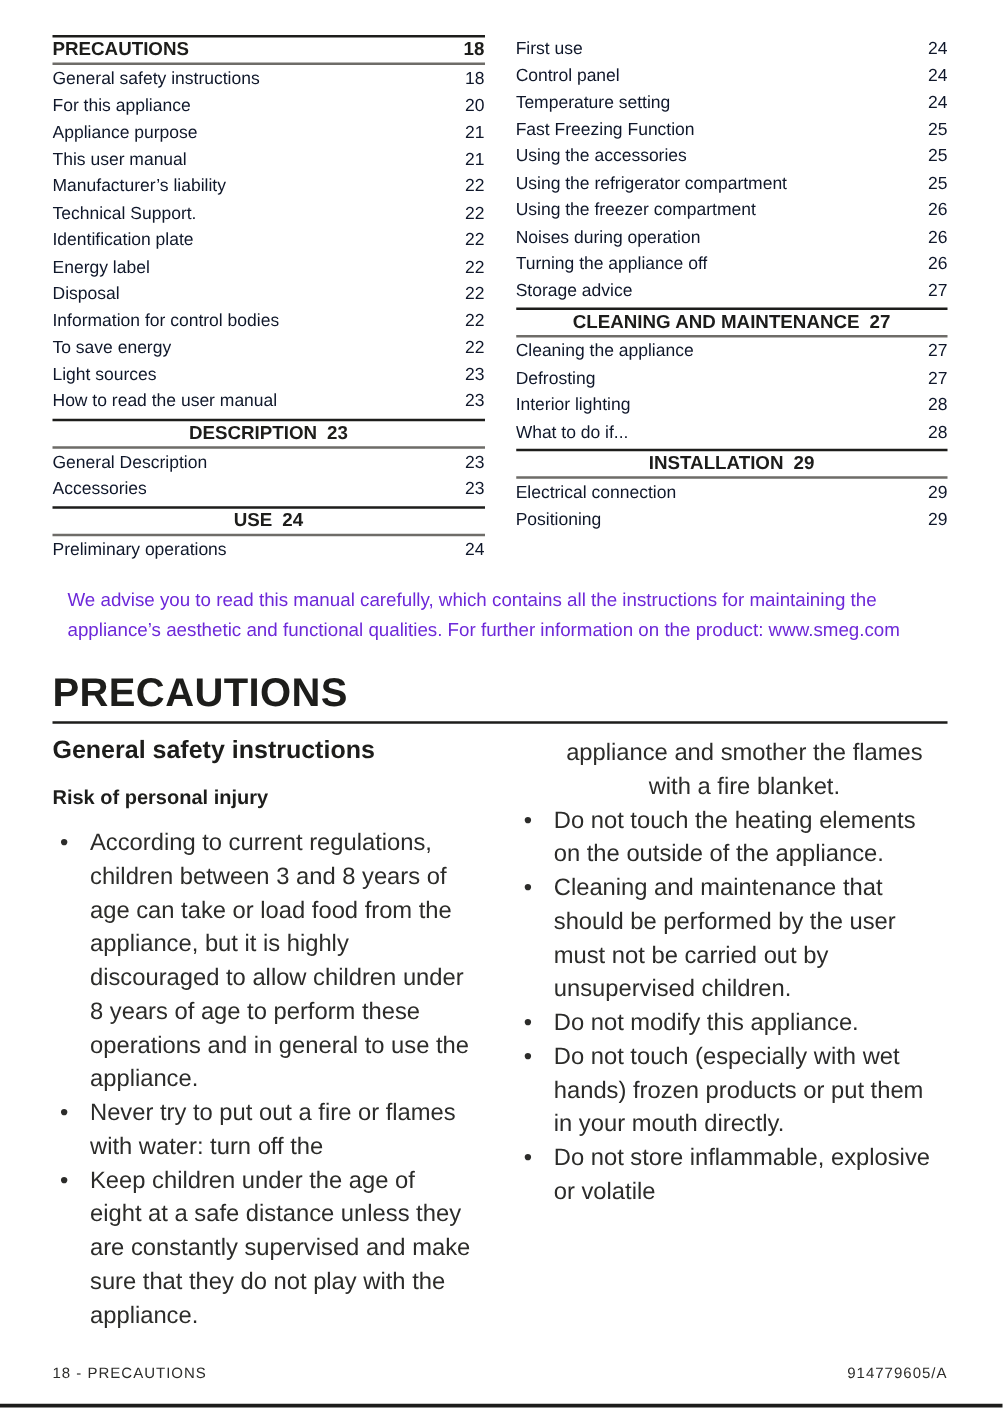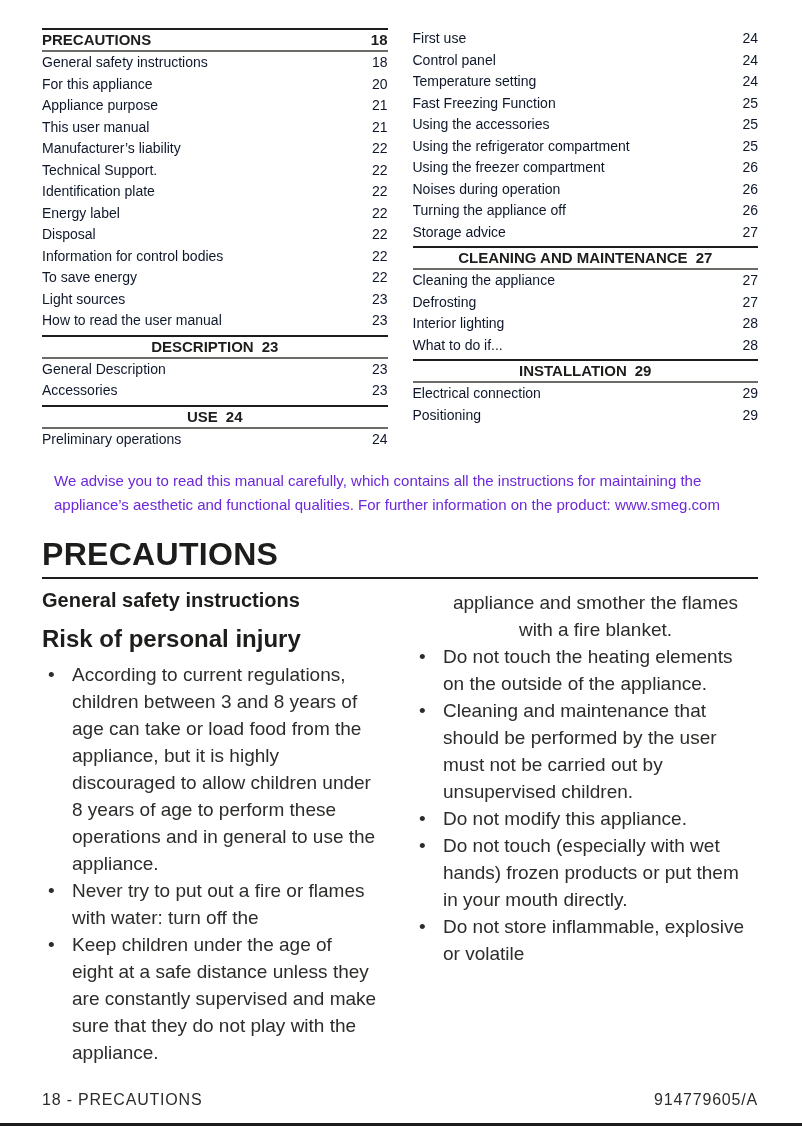--- a/index.html
+++ b/index.html
@@ -54,38 +54,38 @@
     border-top: 2px solid #1d1d1b;
   }
 
   
   .body-cols { display: flex; gap: 26px; margin-top: 10px; }
   .body-col { flex: 1; min-width: 0; }
   .body-col h2 {
     font-size: 20px; line-height: 23px; margin: 0 0 14px; font-weight: 700;
   }
   .body-col h3 {
-    font-size: 24px; line-height: 21px; margin: 16px 0 12px; font-weight: 700;
+    font-size: 16px; line-height: 21px; margin: 16px 0 12px; font-weight: 700;
   }
   .bullets {
     list-style: none; margin: 0; padding: 0;
     font-size: 19px; line-height: 27px; color: #2c2c2a;
   }
   .bullet { padding-left: 30px; padding-right: 10px; position: relative; }
   .bullet::before { content: "\2022"; position: absolute; left: 6px; top: 0; }
   .continuation {
     margin: 0; padding-left: 30px; padding-right: 10px;
     font-size: 19px; line-height: 27px; color: #2c2c2a; text-align: center;
   }
 
   
   .footer {
     position: absolute; left: 42px; right: 44px; top: 1091px;
     display: flex; justify-content: space-between; align-items: baseline;
-    font-size: 16px; letter-spacing: 0.8px; color: #2c2c2a;
+    font-size: 12px; letter-spacing: 0.8px; color: #2c2c2a;
   }
   .bottom-bar {
     position: absolute; left: 0; right: 0; top: 1123px; height: 3px;
     background: #1d1d1b;
   }
 </style>
 </head>
 <body>
 
 <div class="page">

